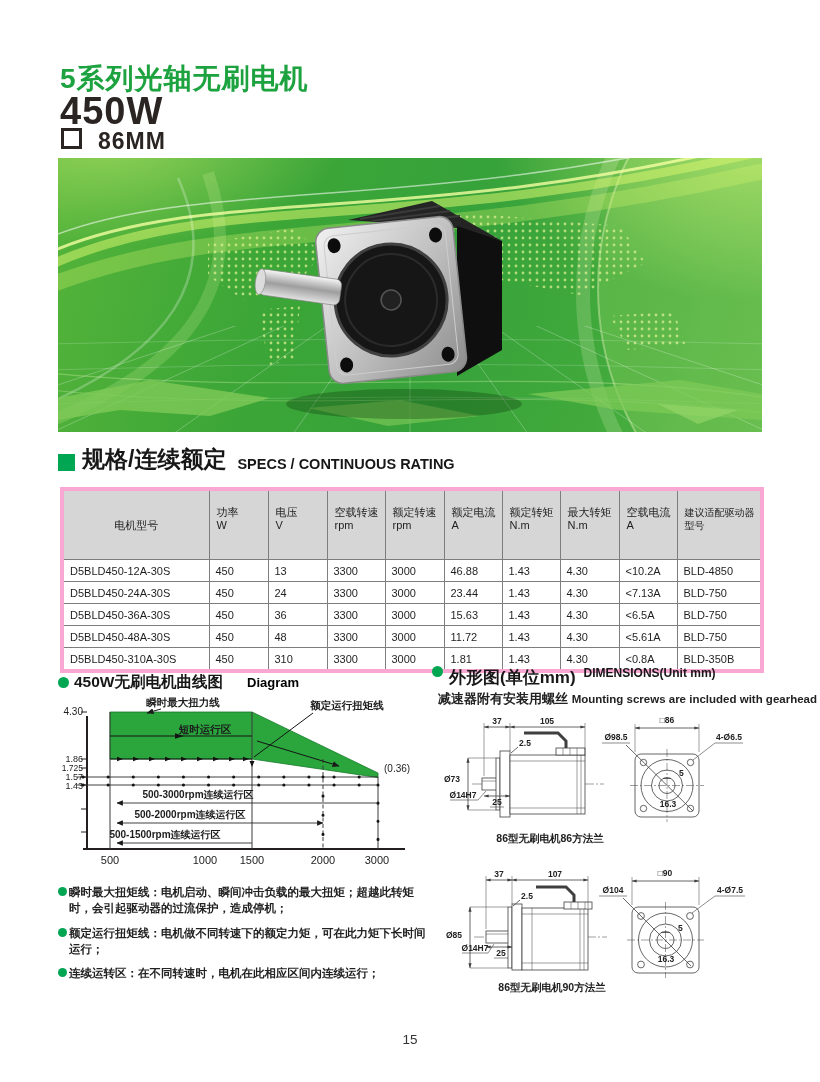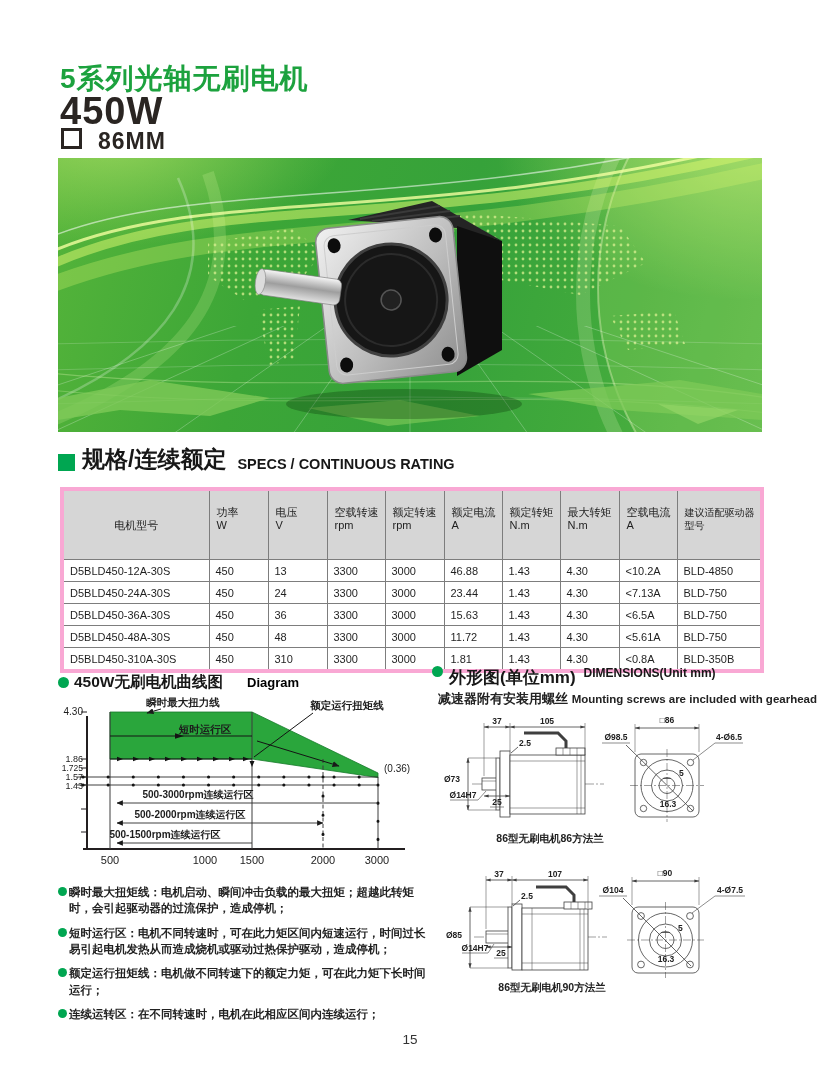--- a/index.html
+++ b/index.html
@@ -379,24 +379,20 @@
       <text class="ct" x="197" y="172" text-anchor="middle" font-size="11">1500</text>
       <text class="ct" x="268" y="172" text-anchor="middle" font-size="11">2000</text>
       <text class="ct" x="322" y="172" text-anchor="middle" font-size="11">3000</text>
     </svg>
   </div>
 
   <div class="notes">
       <div class="note-item">
         <span class="note-bullet"></span>
         <span class="note-text">瞬时最大扭矩线：电机启动、瞬间冲击负载的最大扭矩；超越此转矩时，会引起驱动器的过流保护，造成停机；</span>
-      </div>
-      <div class="note-item">
-        <span class="note-bullet"></span>
-        <span class="note-text">短时运行区：电机不同转速时，可在此力矩区间内短速运行，时间过长易引起电机发热从而造成烧机或驱动过热保护驱动，造成停机；</span>
       </div>
       <div class="note-item">
         <span class="note-bullet"></span>
         <span class="note-text">额定运行扭矩线：电机做不同转速下的额定力矩，可在此力矩下长时间运行；</span>
       </div>
       <div class="note-item">
         <span class="note-bullet"></span>
         <span class="note-text">连续运转区：在不同转速时，电机在此相应区间内连续运行；</span>
       </div>
     </div>

